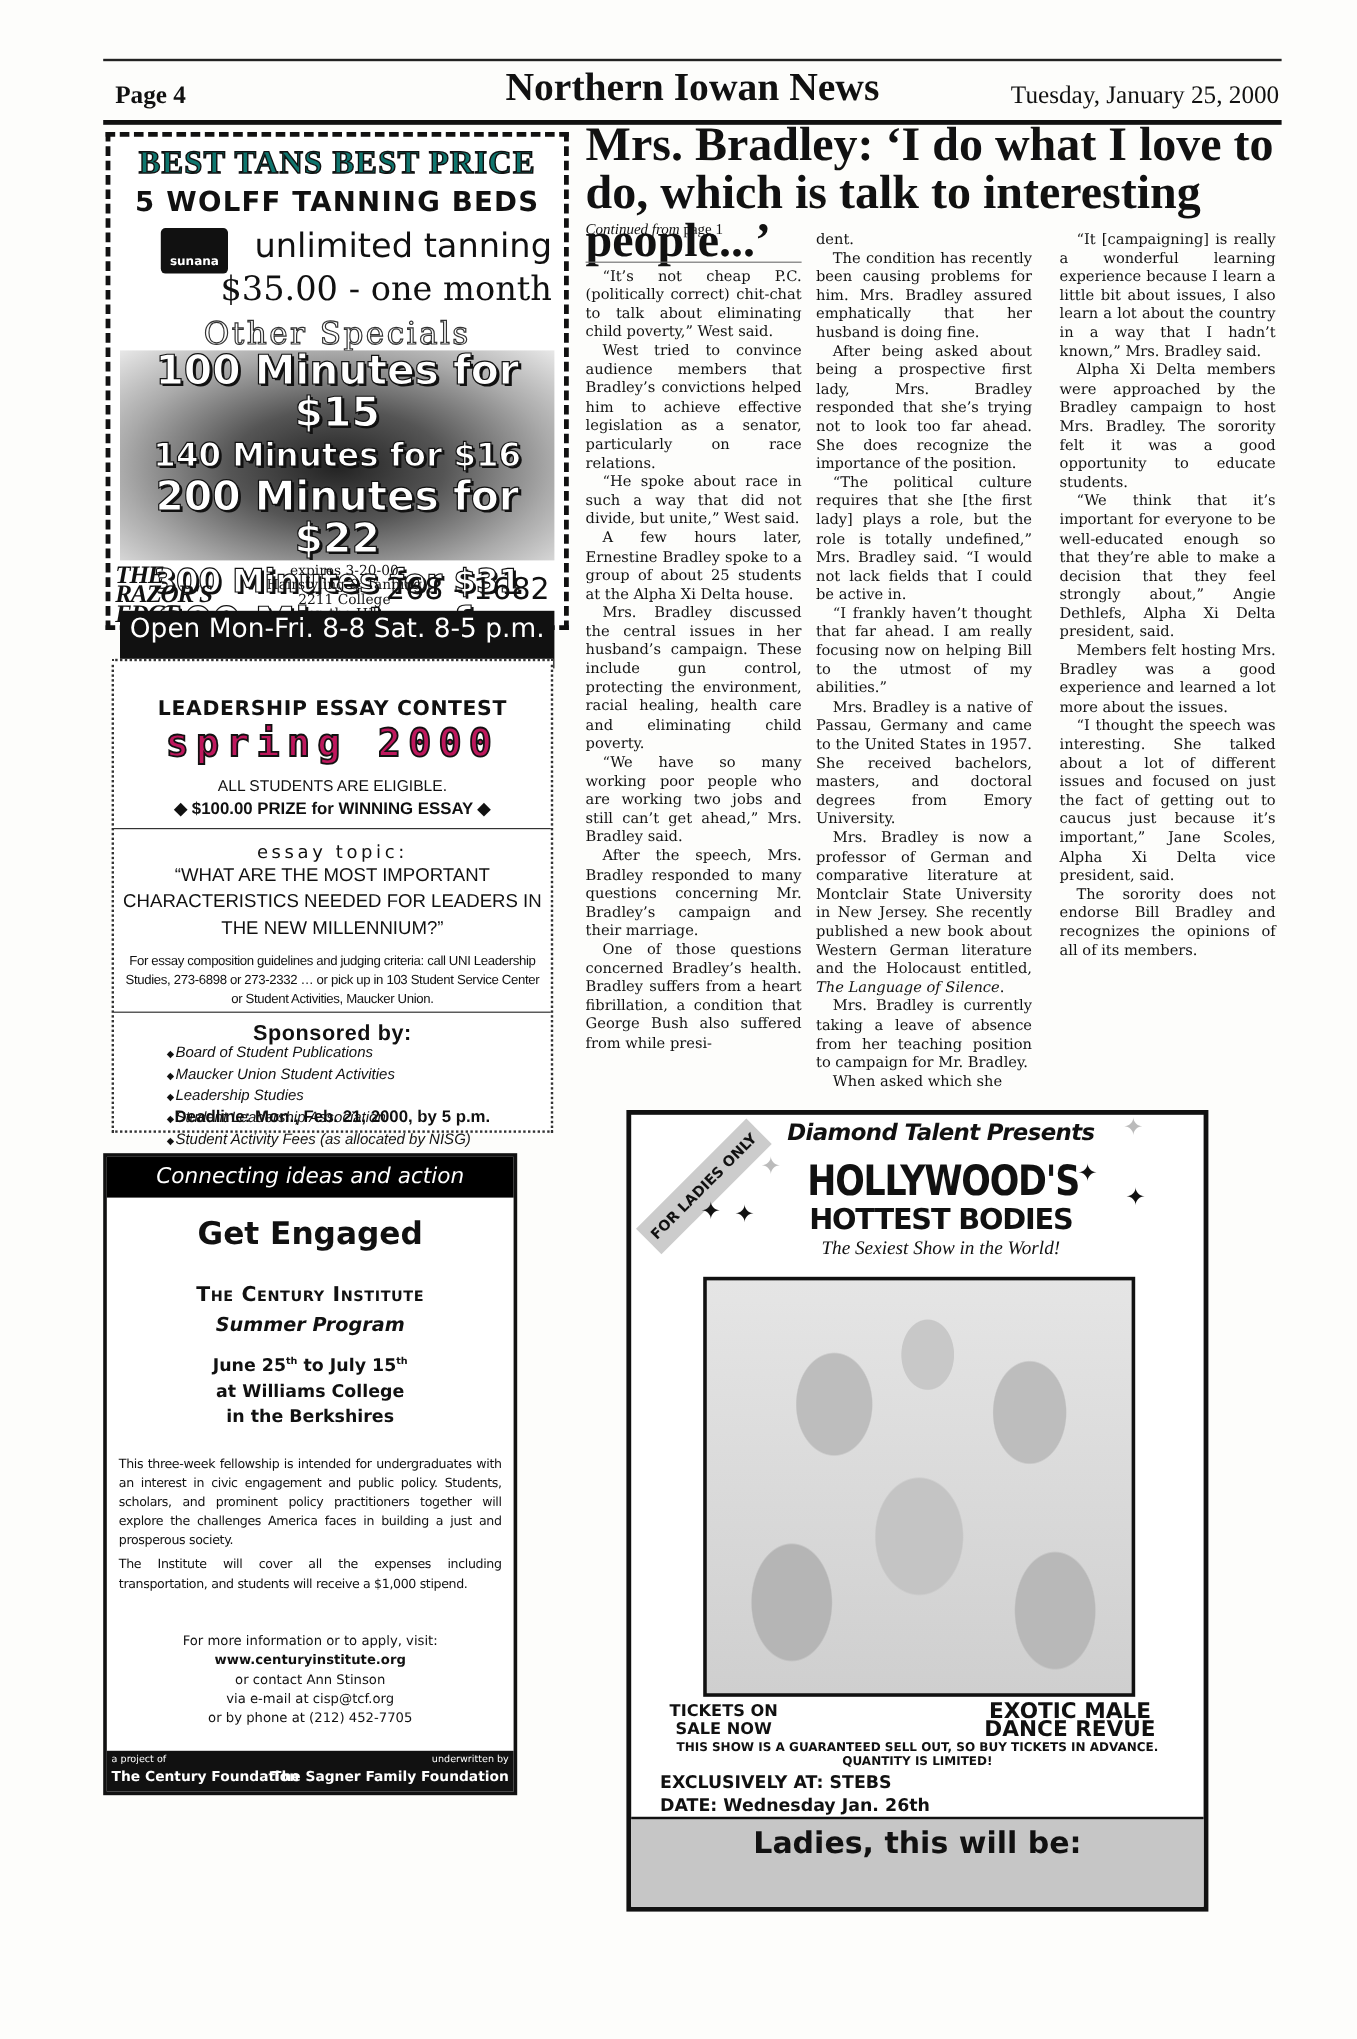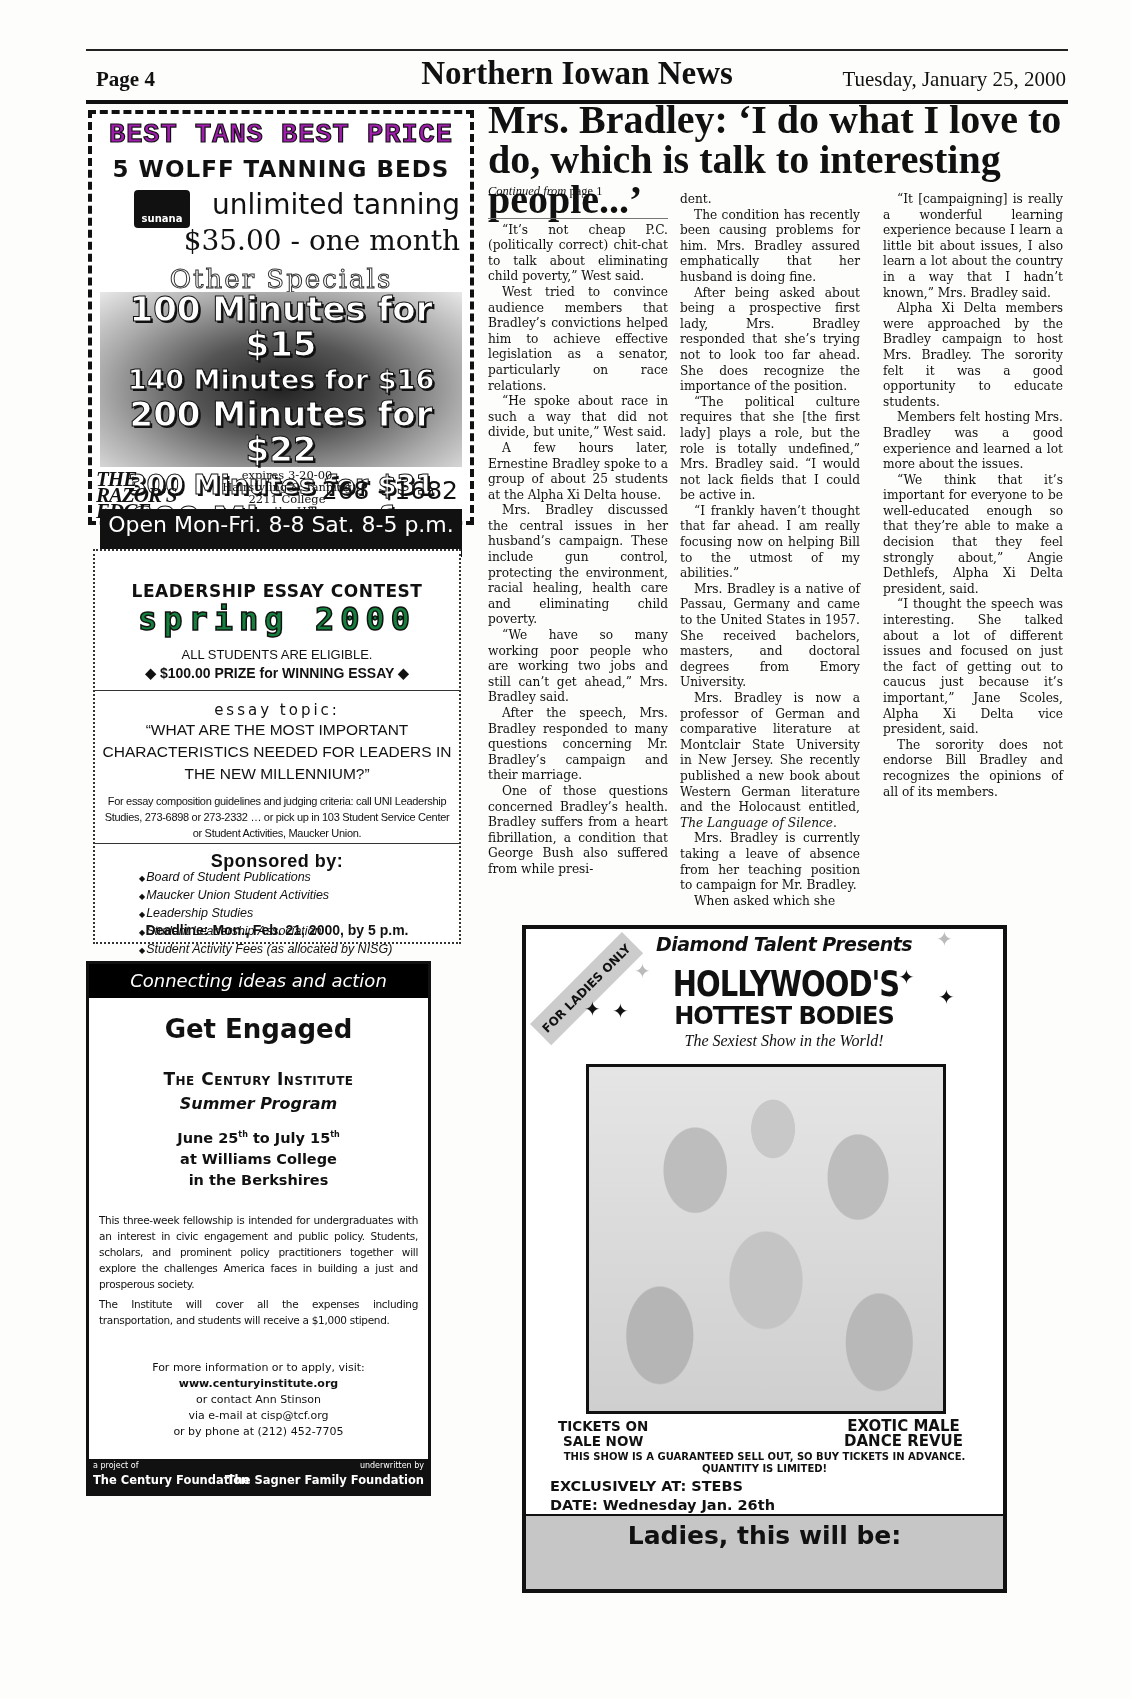--- a/index.html
+++ b/index.html
@@ -9,40 +9,40 @@
   
   .rule-top { position: absolute; left: 86px; top: 49px; width: 982px; height: 2px; background: #222; }
   .masthead { position: absolute; left: 86px; top: 55px; width: 982px; height: 40px; }
   .mh-page { position: absolute; left: 10px; top: 12px; font-size: 21px; font-weight: bold; }
   .mh-title { position: absolute; left: 0; right: 0; top: 0; text-align: center; font-size: 33px; font-weight: bold; }
   .mh-date { position: absolute; right: 2px; top: 12px; font-size: 21px; }
   .rule-bottom { position: absolute; left: 86px; top: 100px; width: 982px; height: 4px; background: #111; }
 
   
   .tan-ad { position: absolute; left: 88px; top: 110px; width: 386px; height: 415px; border: 4px dashed #111; background: #fff; }
-  .tan-ad .t1 { position: absolute; left: 4px; right: 4px; top: 6px; text-align: center; font-family: Liberation Mono, monospace; font-size: 27px; letter-spacing: 1px; color: #a21caf; -webkit-text-stroke: 1.2px #111; font-weight: bold; }
+  .tan-ad .t1 { position: absolute; left: 4px; right: 4px; top: 6px; text-align: center; font-family: Liberation Serif, serif; font-size: 27px; letter-spacing: 1px; color: #0f766e; -webkit-text-stroke: 1.2px #111; font-weight: bold; }
   .tan-ad .t2 { position: absolute; left: 0; right: 0; top: 42px; text-align: center; font-family: "DejaVu Sans", sans-serif; font-size: 23px; letter-spacing: 1px; font-weight: bold; }
   .tan-ad .logo { position: absolute; left: 42px; top: 76px; width: 56px; height: 38px; background: #111; border-radius: 4px; color: #fff; font-family: "DejaVu Sans", sans-serif; font-size: 10px; font-weight: bold; display: flex; align-items: flex-end; justify-content: center; padding-bottom: 4px; }
   .tan-ad .t3 { position: absolute; right: 10px; top: 74px; font-family: "DejaVu Sans", sans-serif; font-size: 28px; }
   .tan-ad .t4 { position: absolute; right: 10px; top: 110px; font-family: "DejaVu Serif", serif; font-size: 28px; }
   .tan-ad .t5 { position: absolute; left: 0; right: 0; top: 150px; text-align: center; font-family: "DejaVu Serif", serif; font-size: 26px; color: #fff; -webkit-text-stroke: 1px #333; letter-spacing: 2px; }
   .tan-ad .specials { position: absolute; left: 8px; right: 8px; top: 178px; height: 175px;
     background: radial-gradient(ellipse at 50% 55%, #222 0%, #555 35%, #aaa 70%, #e8e8e8 100%); }
   .tan-ad .specials div { text-align: center; font-family: "DejaVu Sans", sans-serif; font-weight: bold; color: #fff; -webkit-text-stroke: 1px #111; text-shadow: 2px 2px 0 #111; line-height: 35px; }
   .tan-ad .sp-big { font-size: 34px; }
   .tan-ad .sp-small { font-size: 27px; }
   .tan-ad .razor { position: absolute; left: 4px; top: 357px; font-family: "Liberation Serif", serif; font-style: italic; font-weight: 900; font-size: 21px; line-height: 16px; letter-spacing: -1px; }
   .tan-ad .razor-info { position: absolute; left: 120px; top: 355px; width: 150px; text-align: center; font-family: "DejaVu Serif", serif; font-size: 11.5px; line-height: 12px; }
   .tan-ad .phone { position: absolute; right: 12px; top: 362px; font-family: "DejaVu Sans", sans-serif; font-size: 25px; }
   .tan-ad .hours { position: absolute; left: 8px; right: 8px; top: 395px; height: 48px; background: #111; color: #fff; font-family: "DejaVu Sans", sans-serif; font-size: 22px; text-align: center; line-height: 32px; }
 
   
   .essay-ad { position: absolute; left: 93px; top: 549px; width: 368px; height: 395px; border: 2px dotted #333; background: #fff; font-family: "Liberation Sans", sans-serif; }
   .essay-ad .hd { position: absolute; left: 0; right: 0; top: 30px; text-align: center; font-weight: 900; font-size: 17px; letter-spacing: 0.5px; font-family: "DejaVu Sans", sans-serif; }
-  .essay-ad .spring { position: absolute; left: 0; right: 0; top: 49px; text-align: center; font-family: "DejaVu Sans Mono", monospace; font-size: 32px; color: #15803d; -webkit-text-stroke: 1.5px #111; letter-spacing: 6px; font-weight: bold; }
+  .essay-ad .spring { position: absolute; left: 0; right: 0; top: 49px; text-align: center; font-family: "DejaVu Sans Mono", monospace; font-size: 32px; color: #be185d; -webkit-text-stroke: 1.5px #111; letter-spacing: 6px; font-weight: bold; }
   .essay-ad .elig { position: absolute; left: 0; right: 0; top: 96px; text-align: center; font-size: 13px; }
   .essay-ad .prize { position: absolute; left: 0; right: 0; top: 114px; text-align: center; font-size: 14px; font-weight: bold; }
   .essay-ad .div1 { position: absolute; left: 0; right: 0; top: 139px; height: 1px; background: #333; }
   .essay-ad .topic-lbl { position: absolute; left: 0; right: 0; top: 150px; text-align: center; font-family: "DejaVu Sans", sans-serif; font-size: 15px; letter-spacing: 3px; }
   .essay-ad .topic { position: absolute; left: 6px; right: 6px; top: 168px; text-align: center; font-size: 15.5px; line-height: 22px; }
   .essay-ad .guide { position: absolute; left: 4px; right: 4px; top: 242px; text-align: center; font-size: 11px; line-height: 16px; letter-spacing: -0.3px; }
   .essay-ad .div2 { position: absolute; left: 0; right: 0; top: 292px; height: 1px; background: #333; }
   .essay-ad .spons-lbl { position: absolute; left: 0; right: 0; top: 300px; text-align: center; font-size: 18px; font-weight: bold; letter-spacing: 0.5px; }
   .essay-ad .spons { position: absolute; left: 44px; top: 318px; font-size: 12.5px; font-style: italic; line-height: 16px; list-style: none; }
   .essay-ad .spons li::before { content: "\25C6"; font-style: normal; font-size: 8px; margin-right: 1px; }
@@ -91,21 +91,21 @@
   .holly-ad .photo { position: absolute; left: 60px; top: 135px; width: 360px; height: 350px; border: 3px solid #111;
     background:
       radial-gradient(ellipse 36px 48px at 52% 18%, #c8c8c8 0 60%, transparent 62%),
       radial-gradient(ellipse 52px 70px at 30% 30%, #bdbdbd 0 60%, transparent 62%),
       radial-gradient(ellipse 50px 70px at 76% 32%, #bdbdbd 0 60%, transparent 62%),
       radial-gradient(ellipse 60px 80px at 50% 62%, #c4c4c4 0 60%, transparent 62%),
       radial-gradient(ellipse 55px 80px at 20% 78%, #b5b5b5 0 60%, transparent 62%),
       radial-gradient(ellipse 55px 80px at 82% 80%, #b8b8b8 0 60%, transparent 62%),
       linear-gradient(#e5e5e5, #cfcfcf); }
   .holly-ad .tix-l { position: absolute; left: 32px; top: 490px; font-family: "DejaVu Sans", sans-serif; font-weight: 900; font-size: 13.5px; line-height: 15px; text-align: center; }
-  .holly-ad .tix-r { position: absolute; right: 40px; top: 490px; font-family: "DejaVu Sans", sans-serif; font-weight: 900; font-size: 15px; line-height: 15px; text-align: center; }
+  .holly-ad .tix-r { position: absolute; right: 40px; top: 490px; font-family: "DejaVu Sans", sans-serif; font-weight: 900; font-size: 18px; line-height: 15px; text-align: center; }
   .holly-ad .warn { position: absolute; left: 0; right: 0; top: 522px; text-align: center; font-family: "DejaVu Sans", sans-serif; font-weight: bold; font-size: 10px; line-height: 12px; }
   .holly-ad .details { position: absolute; left: 24px; top: 548px; font-family: "DejaVu Sans", sans-serif; font-weight: bold; font-size: 14.5px; line-height: 19px; }
   .holly-ad .footer { position: absolute; left: 0; right: 0; bottom: 0; height: 75px; background: #c6c6c6; border-top: 2px solid #111; text-align: center; font-family: "DejaVu Sans", sans-serif; font-weight: bold; font-size: 25px; line-height: 32px; padding-top: 4px; }
 </style>
 </head>
 <body>
 
 <div class="rule-top"></div>
 <div class="masthead">
   <span class="mh-page">Page 4</span>
@@ -211,22 +211,22 @@
     <p>“The political culture requires that she [the first lady] plays a role, but the role is totally undefined,” Mrs. Bradley said. “I would not lack fields that I could be active in.</p>
     <p>“I frankly haven’t thought that far ahead. I am really focusing now on helping Bill to the utmost of my abilities.”</p>
     <p>Mrs. Bradley is a native of Passau, Germany and came to the United States in 1957. She received bachelors, masters, and doctoral degrees from Emory University.</p>
     <p><span>Mrs. Bradley is now a professor of German and comparative literature at Montclair State University in New Jersey. She recently published a new book about Western German literature and the Holocaust entitled,</span> <i>The Language of Silence</i>.</p>
     <p>Mrs. Bradley is currently taking a leave of absence from her teaching position to campaign for Mr. Bradley.</p>
     <p>When asked which she</p>
   </div>
   <div class="col col3">
     <p>“It [campaigning] is really a wonderful learning experience because I learn a little bit about issues, I also learn a lot about the country in a way that I hadn’t known,” Mrs. Bradley said.</p>
     <p>Alpha Xi Delta members were approached by the Bradley campaign to host Mrs. Bradley. The sorority felt it was a good opportunity to educate students.</p>
+    <p>“We think that it’s important for everyone to be well-educated enough so that they’re able to make a decision that they feel strongly about,” Angie Dethlefs, Alpha Xi Delta president, said.</p>
     <p>Members felt hosting Mrs. Bradley was a good experience and learned a lot more about the issues.</p>
-    <p>“We think that it’s important for everyone to be well-educated enough so that they’re able to make a decision that they feel strongly about,” Angie Dethlefs, Alpha Xi Delta president, said.</p>
     <p>“I thought the speech was interesting. She talked about a lot of different issues and focused on just the fact of getting out to caucus just because it’s important,” Jane Scoles, Alpha Xi Delta vice president, said.</p>
     <p>The sorority does not endorse Bill Bradley and recognizes the opinions of all of its members.</p>
   </div>
 </div>
 
 <div class="holly-ad">
   <div class="banner">FOR LADIES ONLY</div>
   <div class="presents">Diamond Talent Presents</div>
   <div class="hw1">HOLLYWOOD'S</div>
   <div class="hw2">HOTTEST BODIES</div>

